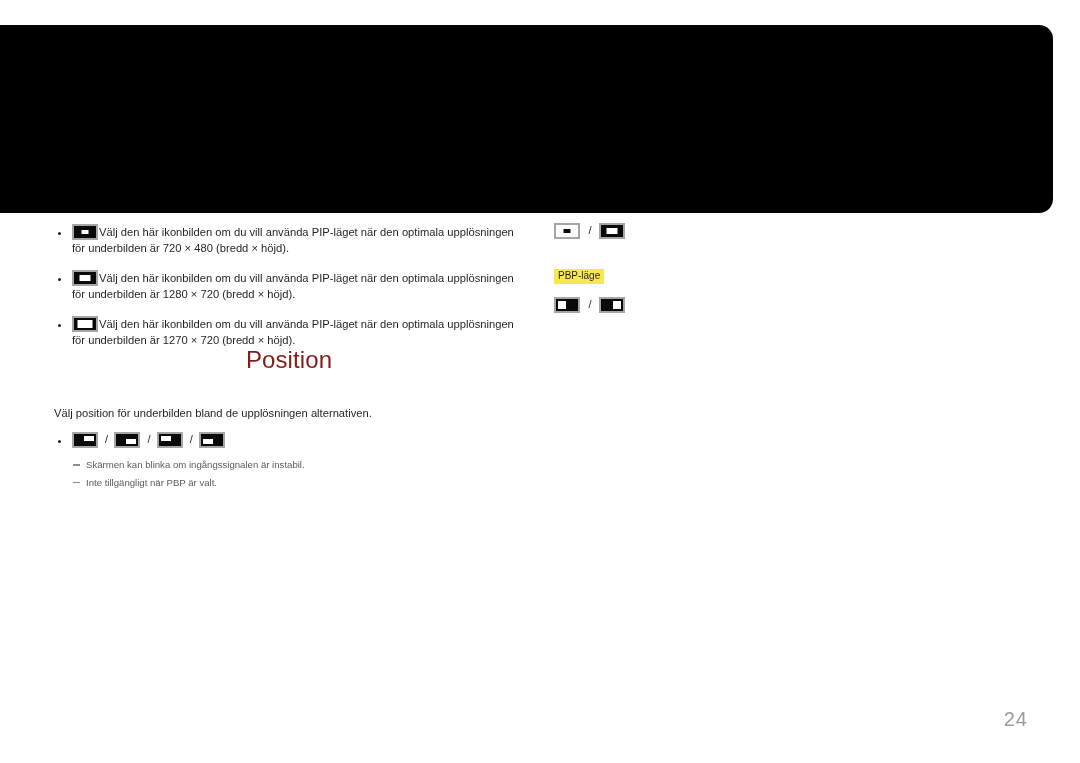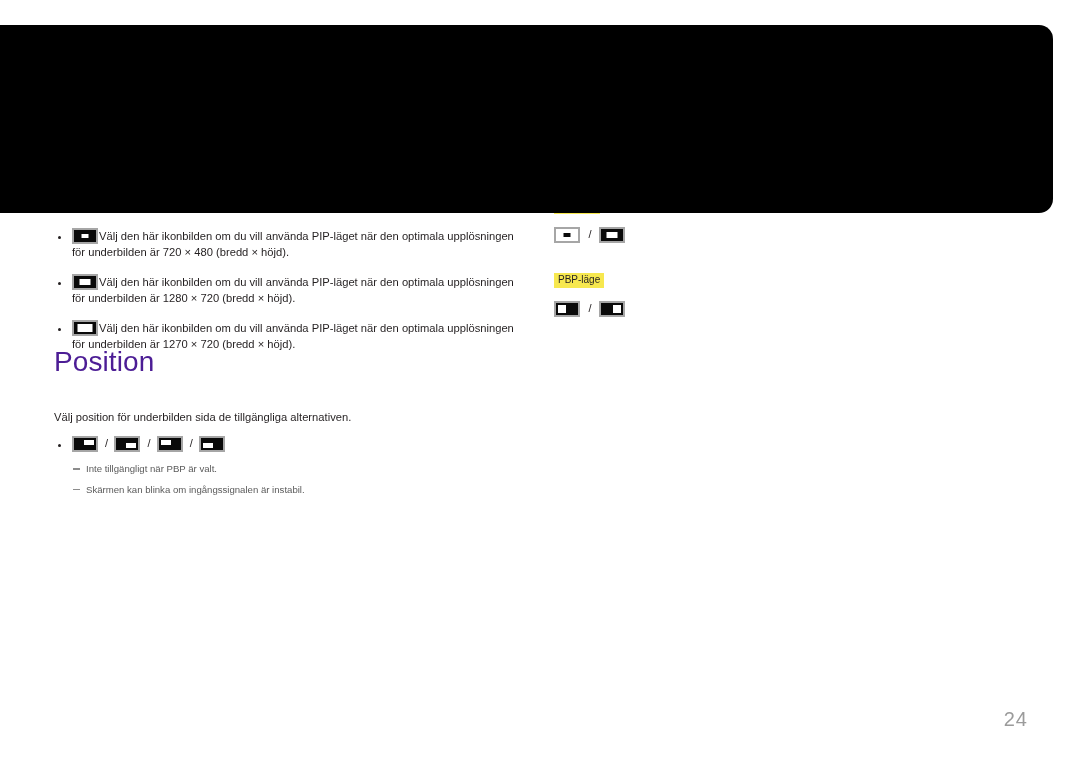--- a/index.html
+++ b/index.html
@@ -26,26 +26,27 @@
 
   
   .col {
     position: absolute;
     top: 0;
   }
   .col-left  { left: 54px;  width: 470px; }
   .col-right { left: 554px; width: 470px; }
 
   .section-title {
-    color: #4c1d95;
-    font-size: 28px;
+    color: #7f1d1d;
+    font-size: 24px;
     font-weight: 400;
     letter-spacing: .1px;
     line-height: 1;
     white-space: nowrap;
+    text-align: center;
   }
 
   .intro {
     font-size: 11.2px;
     line-height: 1.45;
     color: #231f20;
     margin: 0;
   }
 
   
@@ -211,21 +212,21 @@
           <span class="mon">
             <span class="sub sub-l"></span>
           </span><span class="li-text">Välj den här ikonbilden om du vill använda PIP-läget när den optimala upplösningen för underbilden är 1270 × 720 (bredd × höjd).</span>
         </li>
       </ul>
     </div>
 
     <div style="position:absolute; top:348px; left:0; width:470px;">
       <div class="section-title">Position</div>
 
-      <p class="intro" style="margin-top:33px;">Välj position för underbilden sida de tillgängliga alternativen.</p>
+      <p class="intro" style="margin-top:33px;">Välj position för underbilden bland de upplösningen alternativen.</p>
 
       <ul class="bullets" style="margin-top:11px;">
         <li style="margin-bottom:6px;">
           <span class="icon-row">
             <span class="mon">
               <span class="sub pos-tr"></span>
             </span>
             <span class="slash">/</span>
             <span class="mon">
               <span class="sub pos-br"></span>
@@ -236,22 +237,22 @@
             </span>
             <span class="slash">/</span>
             <span class="mon">
               <span class="sub pos-bl"></span>
             </span>
           </span>
         </li>
       </ul>
 
       <div style="margin-top:9px; padding-left:18px;">
+        <p class="note" style="margin-top:6px;">Skärmen kan blinka om ingångssignalen är instabil.</p>
         <p class="note">Inte tillgängligt när PBP är valt.</p>
-        <p class="note" style="margin-top:6px;">Skärmen kan blinka om ingångssignalen är instabil.</p>
       </div>
     </div>
 
   </div>
 
   <div class="col col-right">
 
     <div style="position:absolute; top:92px; left:0; width:470px;">
       <div class="section-title">Ljudkälla</div>
 

